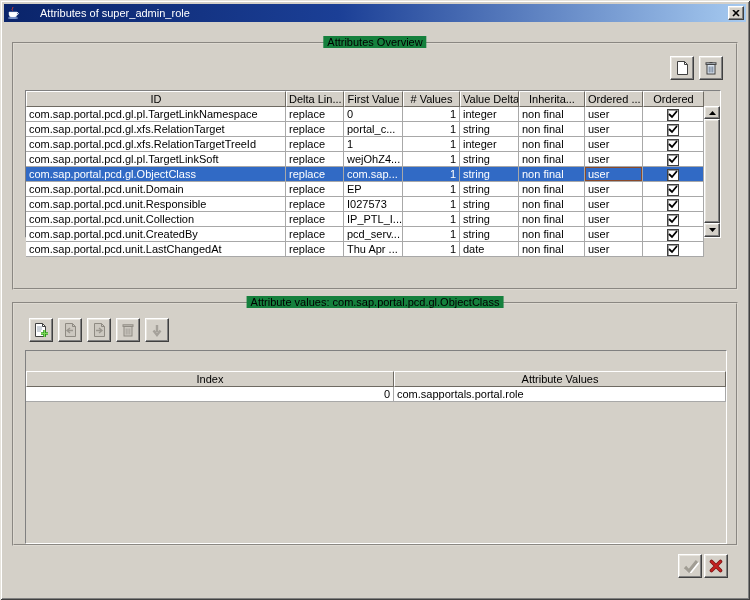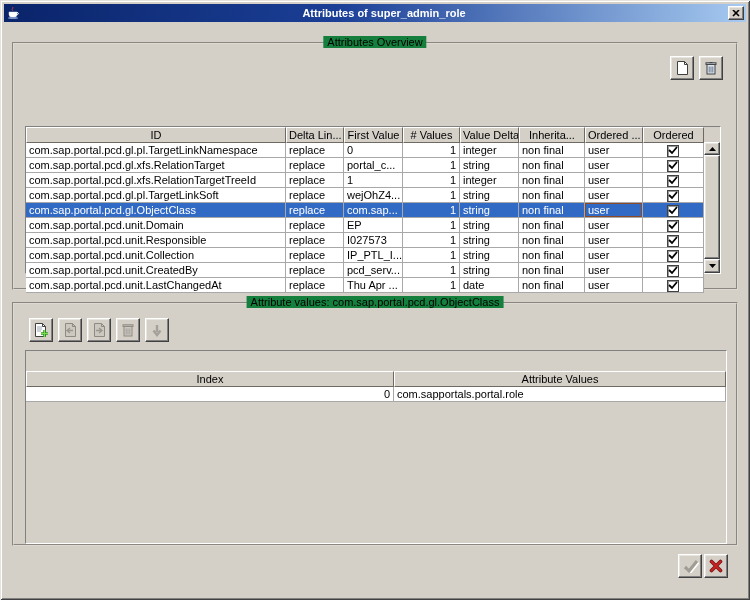--- a/index.html
+++ b/index.html
@@ -10,21 +10,21 @@
     box-shadow:inset 1px 1px 0 #e6e3dc, inset -1px -1px 0 #404040,
                inset 2px 2px 0 #ffffff, inset -2px -2px 0 #808080;
     overflow:hidden;
   }
   
   .titlebar{
     position:absolute;left:4px;top:4px;right:4px;height:18px;
     background:linear-gradient(90deg,#0a246a 0%,#1b3f96 45%,#a6caf0 100%);
     display:flex;align-items:center;padding:0 2px;color:#fff;
   }
-  .title-text{flex:1;margin-left:20px;font-weight:bold;font-size:11px;white-space:nowrap;overflow:hidden;text-align:center;}
+  .title-text{flex:1;margin-left:20px;font-weight:normal;font-size:11px;white-space:nowrap;overflow:hidden;}
   .bevel-up{
     background:#d4d0c8;border:1px solid;border-color:#ffffff #404040 #404040 #ffffff;
     box-shadow:inset -1px -1px 0 #808080, inset 1px 1px 0 #e8e5de;
   }
   .close-btn{width:16px;height:14px;display:flex;align-items:center;justify-content:center;padding:0;}
   
   .groupbox{position:absolute;left:12px;width:726px;border:2px groove #dedad2;}
   .gb1{top:42px;height:248px;}
   .gb2{top:302px;height:244px;}
   .legend{
@@ -32,21 +32,21 @@
     background:#15803d;padding:0 4px;white-space:nowrap;font-size:11px;
   }
   
   .btn24{width:24px;height:24px;display:inline-flex;align-items:center;justify-content:center;padding:0;}
   .top-buttons{position:absolute;top:12px;right:13px;display:flex;gap:5px;}
   .val-toolbar{position:absolute;top:14px;left:15px;display:flex;gap:5px;}
   
   .table-pane{
     position:absolute;left:11px;top:46px;width:696px;height:148px;
     border:1px solid;border-color:#808080 #ffffff #ffffff #808080;
-    background:#14532d;display:flex;margin-top:36px;
+    background:#14532d;display:flex;
   }
   table.grid{border-collapse:separate;border-spacing:0;table-layout:fixed;width:678px;align-self:flex-start;}
   table.grid th{
     height:16px;background:#d4d0c8;font-weight:normal;font-size:11px;text-align:center;
     padding:0 2px;overflow:hidden;white-space:nowrap;
     border:1px solid;border-color:#ffffff #6e6a62 #6e6a62 #ffffff;
   }
   table.grid td{
     height:15px;padding:0 3px;font-size:11px;white-space:nowrap;overflow:hidden;
     border-right:1px solid #a8a8a8;border-bottom:1px solid #a8a8a8;background:#fff;

